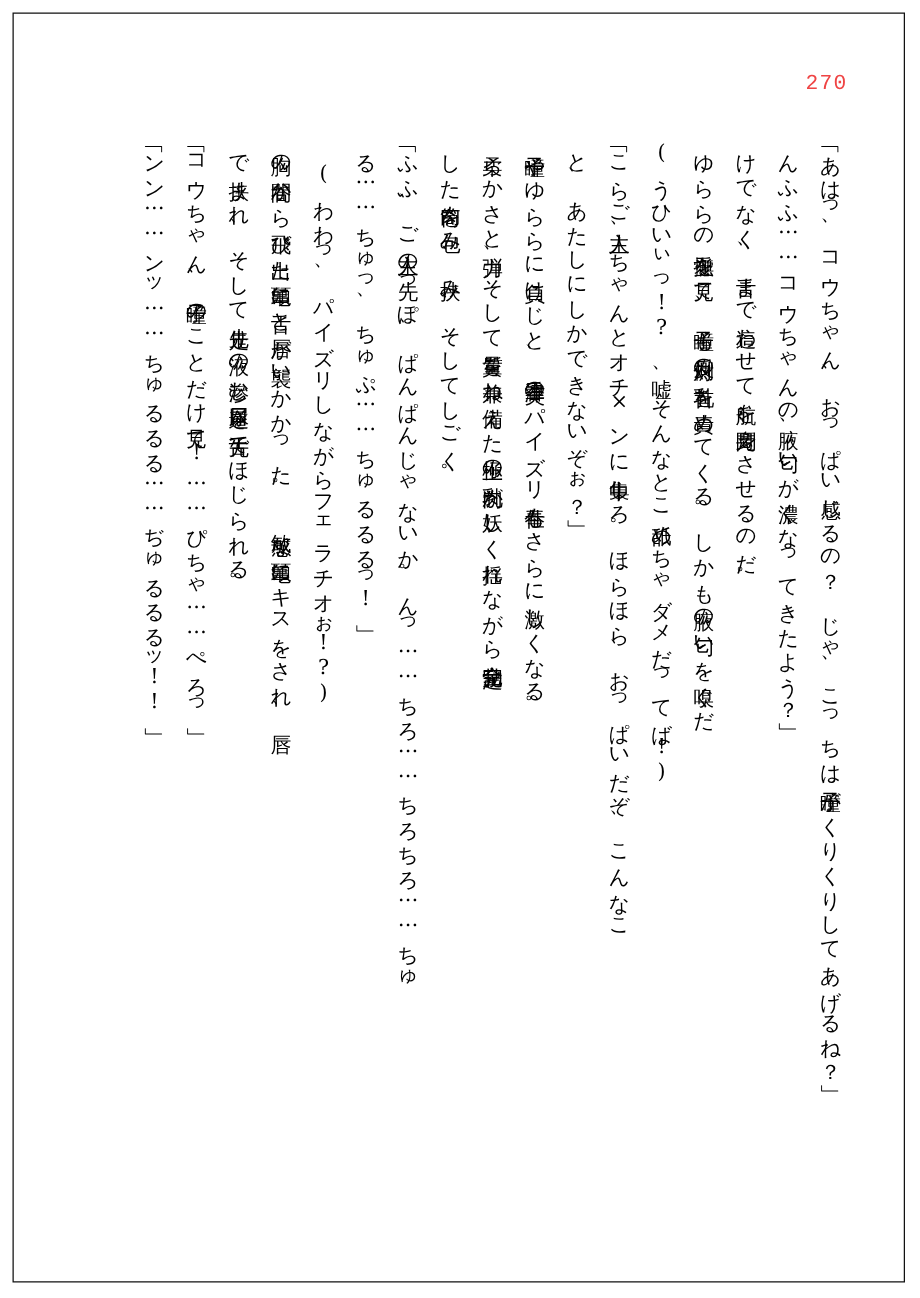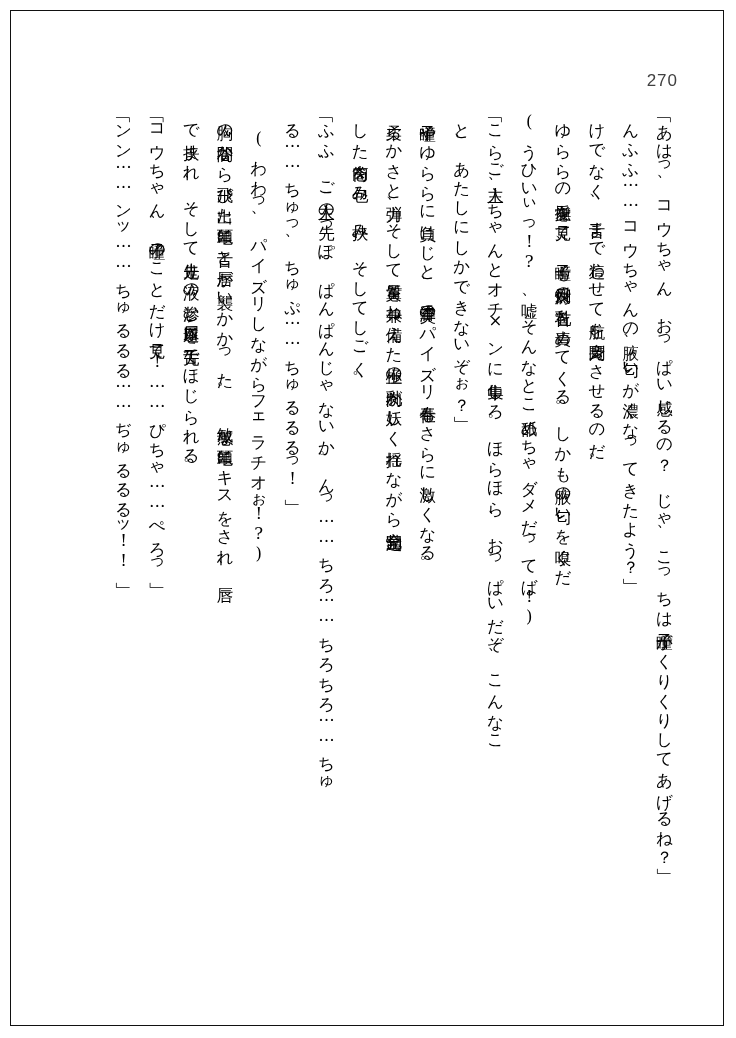--- a/index.html
+++ b/index.html
@@ -30,25 +30,25 @@
     top: 10px;
     width: 714px;
     height: 1016px;
     border: 1px solid #111111;
     box-sizing: border-box;
   }
 
   .page-number {
     position: absolute;
     right: 58px;
-    top: 71px;
+    top: 58px;
     font-size: 17px;
     letter-spacing: 1px;
-    font-family: Liberation Sans, sans-serif;
-    color: #404040;
+    font-family: Liberation Mono, monospace;
+    color: #ef4444;
   }
 
   
   .text-block {
     position: absolute;
     top: 112px;
     left: 55px;
     right: 55px;
     height: 810px;
     writing-mode: vertical-rl;

